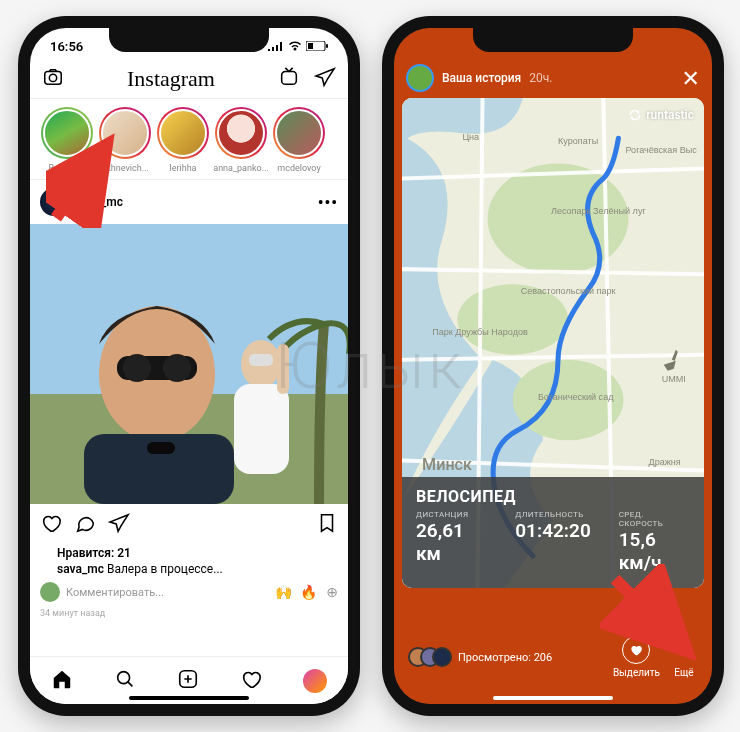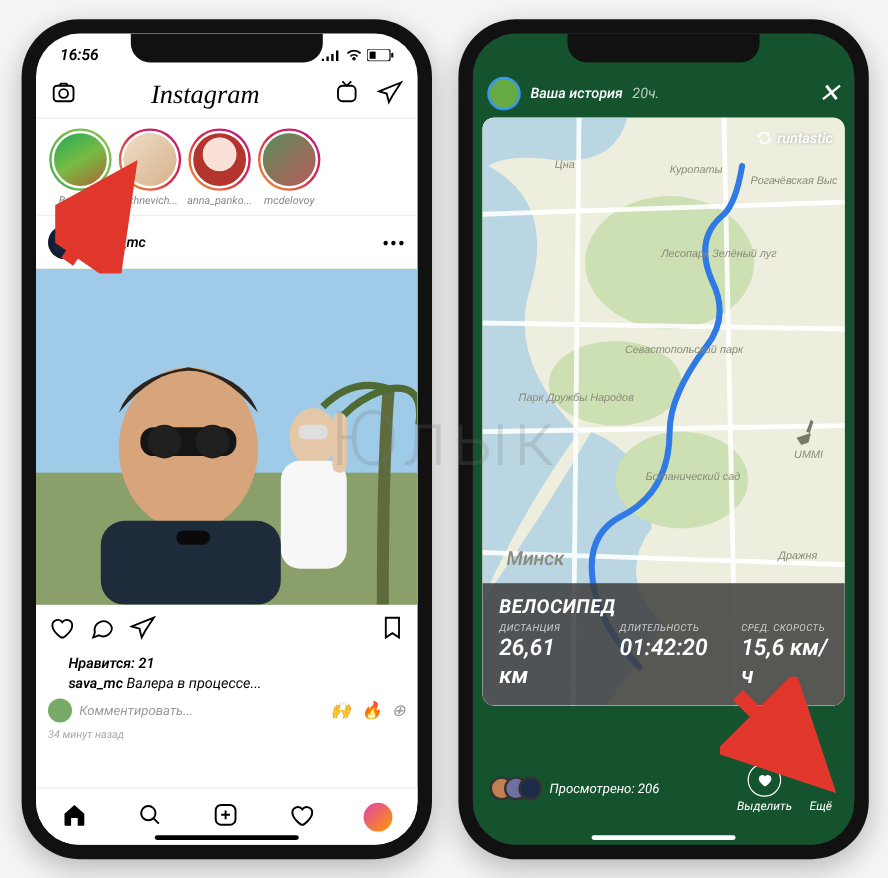--- a/index.html
+++ b/index.html
@@ -18,21 +18,20 @@
     height: 732px;
   }
   .phone {
     position: absolute;
     width: 342px;
     height: 700px;
     border-radius: 48px;
     background: #111;
     padding: 12px;
     box-shadow: 0 8px 24px rgba(0,0,0,0.25);
-    font-style: italic;
   }
   .phone.left { left: 18px; top: 16px; }
   .phone.right { left: 382px; top: 16px; }
   .screen {
     width: 100%;
     height: 100%;
     border-radius: 36px;
     overflow: hidden;
     position: relative;
     background: #fff;
@@ -100,21 +99,21 @@
   .caption b { font-weight: 600; }
   .comment-row { display: flex; align-items: center; gap: 6px; padding: 6px 10px 2px; font-size: 11px; color:#999;}
   .comment-avatar { width: 20px; height: 20px; border-radius: 50%; background:#7a6;}
   .emoji-row { display: flex; gap: 8px; font-size: 14px;}
   .timestamp { font-size: 9px; color: #aaa; padding: 4px 10px; }
   .tabbar { position: absolute; bottom: 0; left:0; right:0;
     display: flex; justify-content: space-around; align-items: center;
     height: 48px; border-top: 1px solid #eee; background:#fff;}
   .tabbar .profile { width:24px; height:24px; border-radius:50%; background:linear-gradient(135deg,#d4a,#f90);}
   
-  .story-view { position:absolute; inset:0; background:#14532d; }
+  .story-view { position:absolute; inset:0; background:#c2410c; }
   .story-header { position:absolute; top:36px; left:0; right:0; display:flex;
     align-items:center; justify-content:space-between; padding:0 12px; z-index:30;}
   .story-user { display:flex; align-items:center; gap:8px; font-size:12px; color:#fff; font-weight:500;}
   .story-user .time { opacity:.7; font-weight:400; }
   .story-avatar { width:28px; height:28px; border-radius:50%; background:#6a4; border:2px solid #3897f0; position:relative;}
   .close-x { color:#fff; font-size:22px; font-weight:300;}
   .story-content {
     position:absolute; top:70px; left:8px; right:8px; height:490px;
     border-radius:10px; overflow:hidden;
     background:#e8ead8;
@@ -210,20 +209,26 @@
           <div class="story-ring self">
               <div class="story-inner" style="background:linear-gradient(150deg,#2a5 0%,#7b4 50%,#a63 100%);"></div>
             </div>
           <div class="story-label">Ваша и...</div>
         </div>
         <div class="story">
           <div class="story-ring">
               <div class="story-inner" style="background:linear-gradient(135deg,#eedec8,#d6b28a);"></div>
             </div>
           <div class="story-label">okhnevich...</div>
+        </div>
+        <div class="story">
+          <div class="story-ring">
+              <div class="story-inner" style="background:linear-gradient(135deg,#f6d04d,#b58327);"></div>
+            </div>
+          <div class="story-label">lerihha</div>
         </div>
         <div class="story">
           <div class="story-ring">
               <div class="story-inner" style="background:radial-gradient(circle at 50% 40%,#f9e0d8 40%,#b3352e 42%);"></div>
             </div>
           <div class="story-label">anna_panko...</div>
         </div>
         <div class="story">
           <div class="story-ring">
               <div class="story-inner" style="background:linear-gradient(135deg,#5a8d5a,#b95b5b);"></div>

